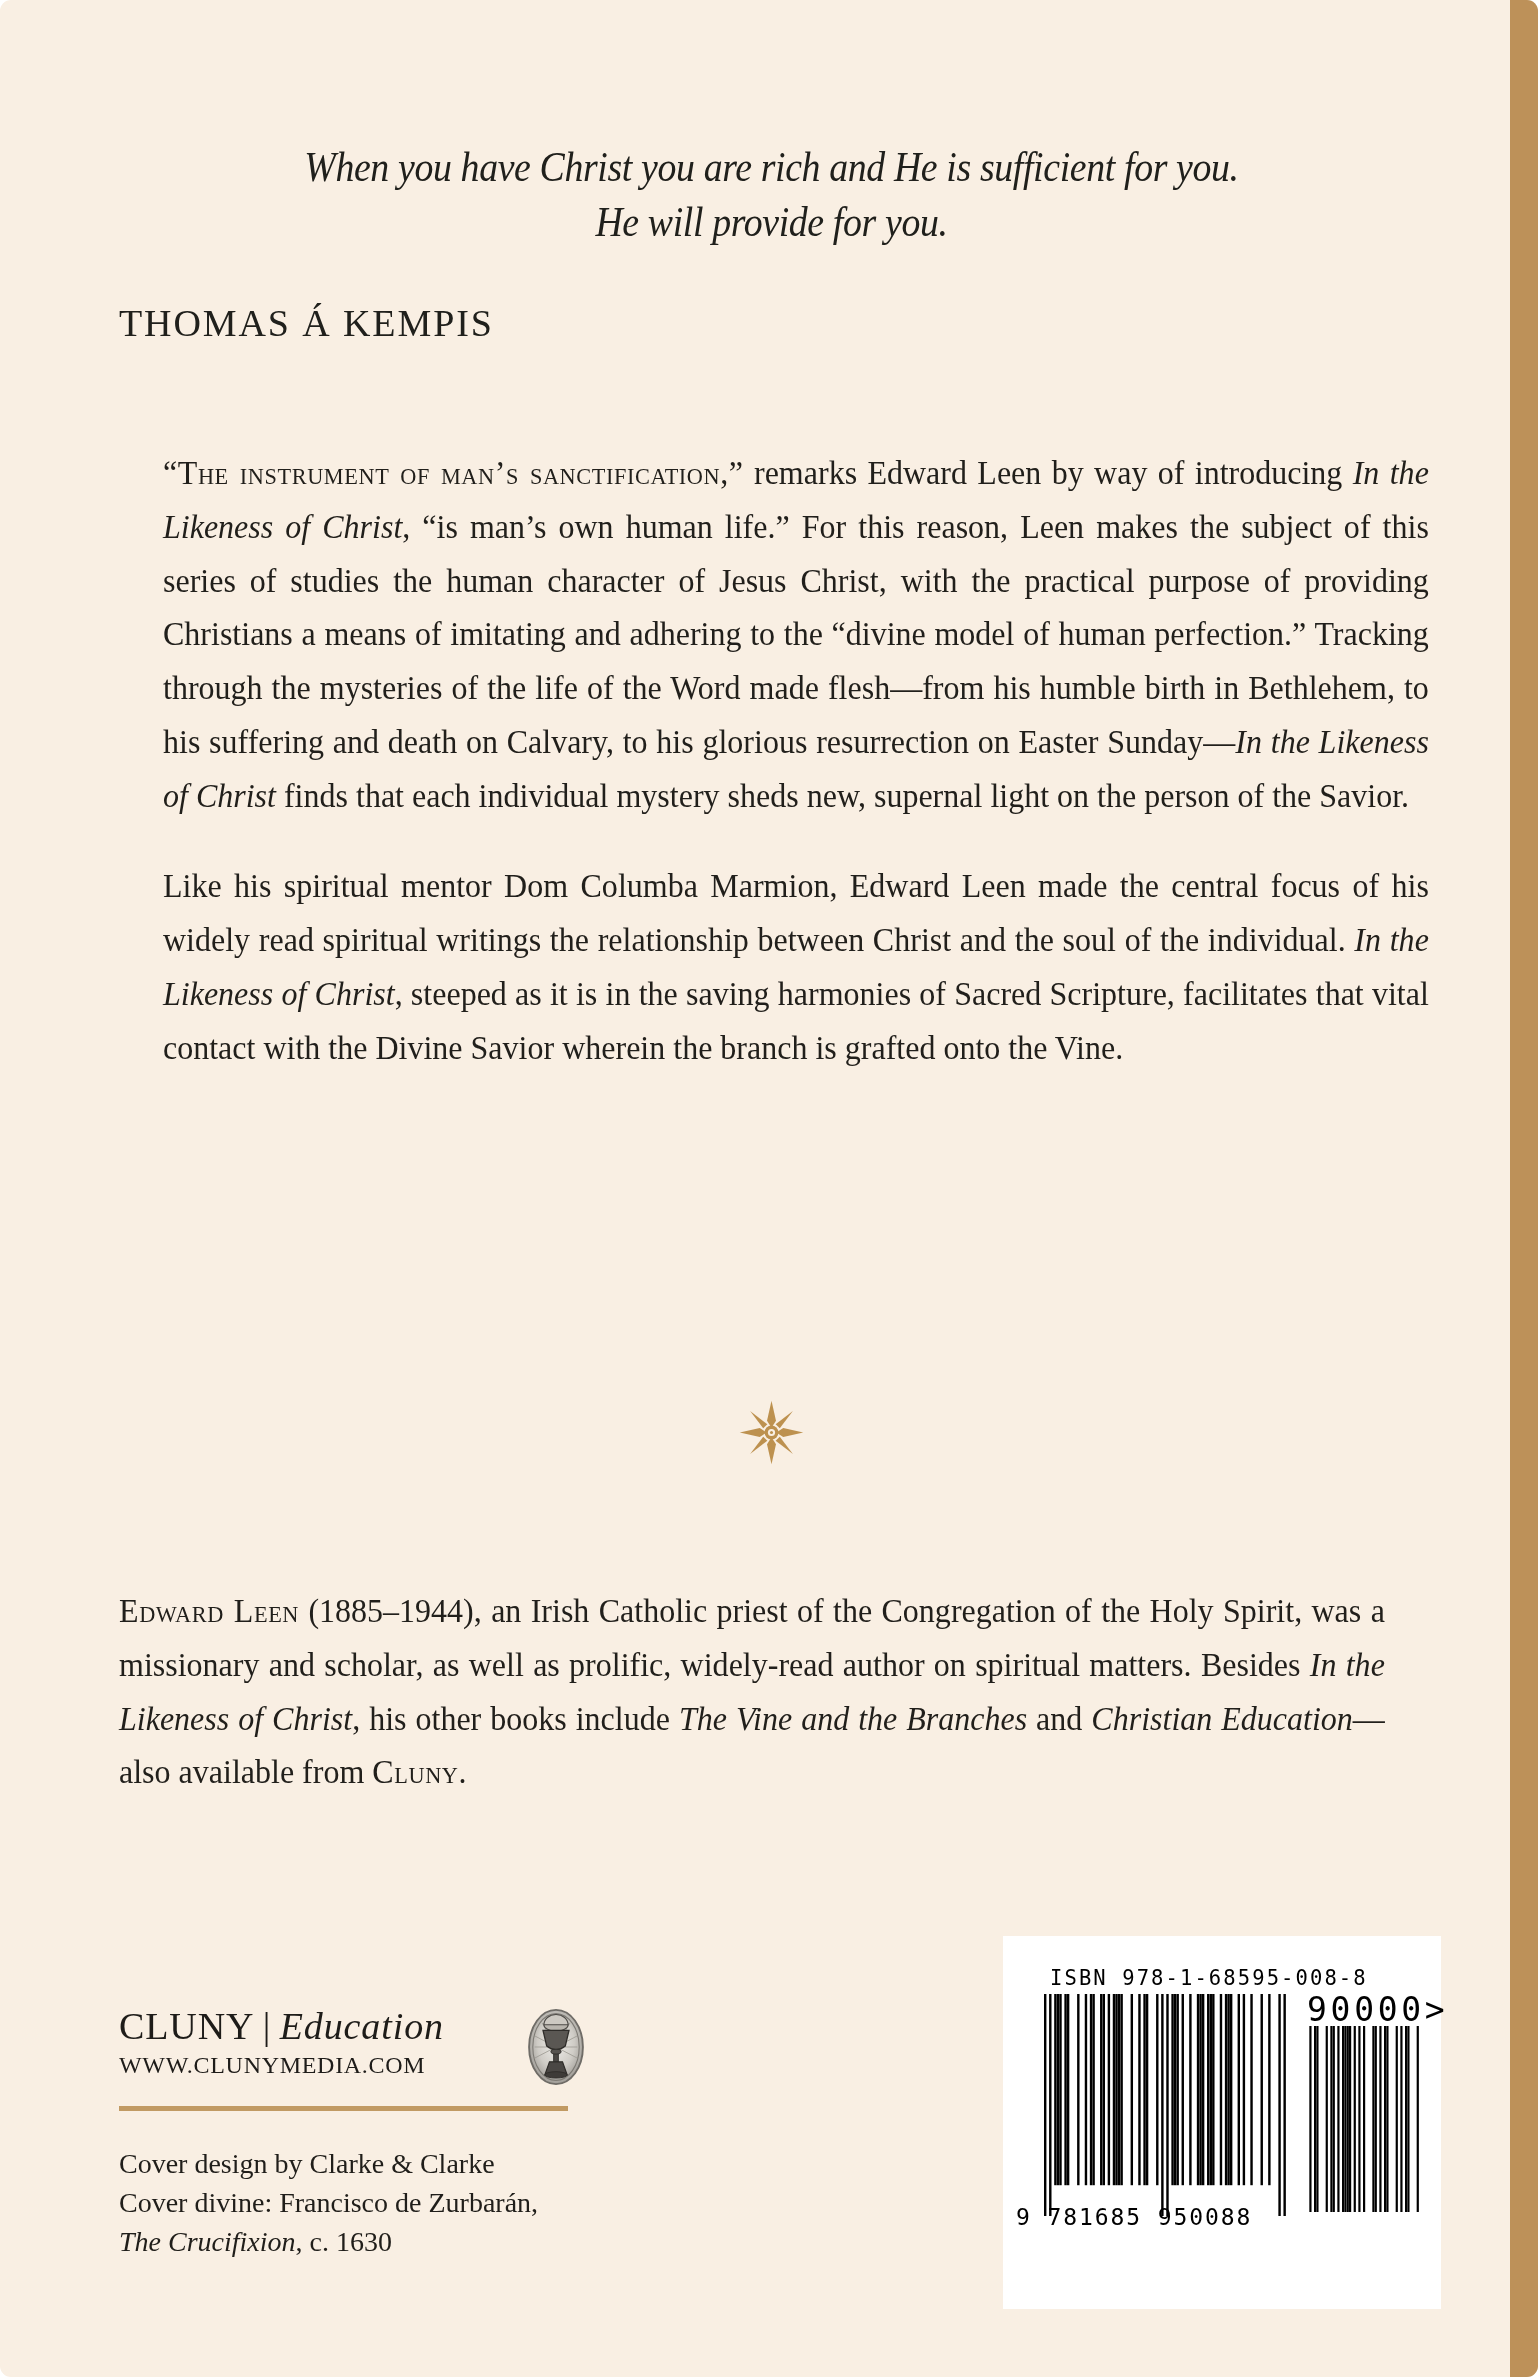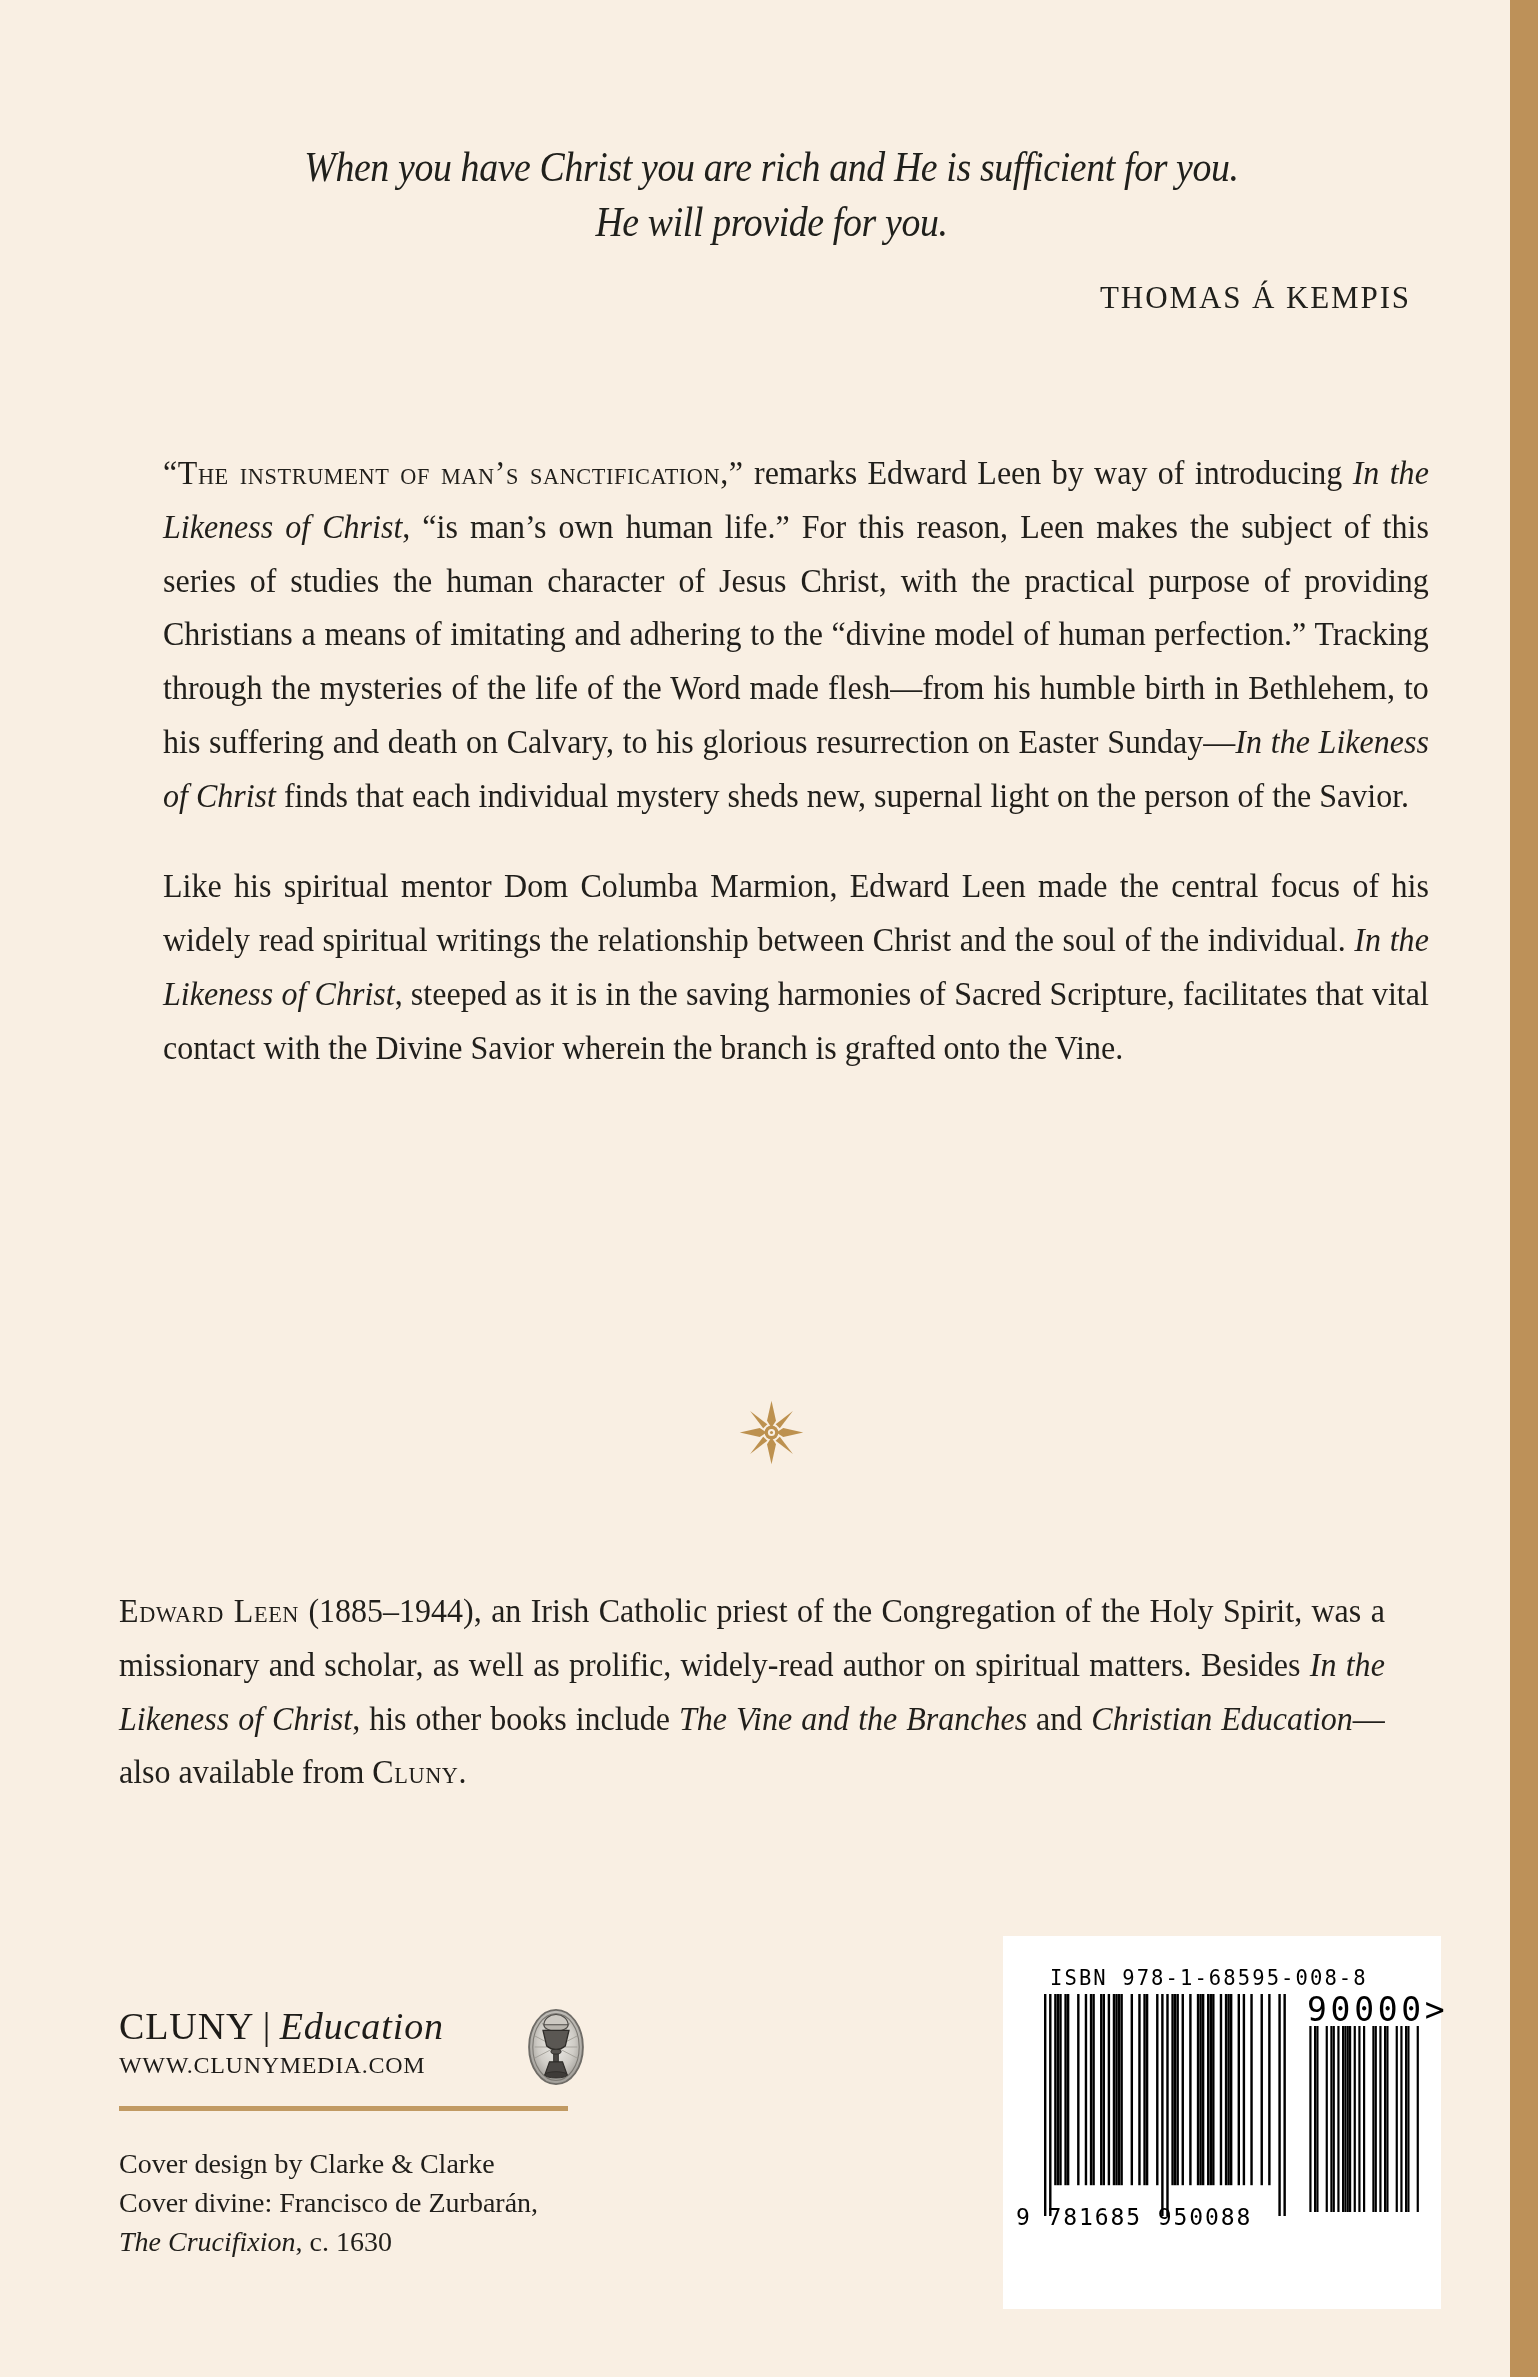--- a/index.html
+++ b/index.html
@@ -12,20 +12,21 @@
   }
 
   
   #cover {
     position: relative;
     width: 1538px;
     height: 2377px;
     background: #f9efe3;
     overflow: hidden;
     box-sizing: border-box;
+    border-radius: 11px;
   }
 
   
   #spine-band {
     position: absolute;
     top: 0;
     right: 0;
     width: 28px;
     height: 2377px;
     background: #bd9159;
@@ -52,24 +53,23 @@
     font-style: italic;
     font-size: 42px;
     line-height: 1.30;
     color: #20201c;
     letter-spacing: -0.4px;
     font-family: "Liberation Serif", "DejaVu Serif", serif;
     transform: scaleX(0.90);
     transform-origin: center center;
   }
   #epigraph-attrib {
-    margin-top: 31px;
-    text-align: right;
+    margin-top: 52px;
     padding-right: 13px;
-    font-size: 31px;
+    font-size: 38px;
     letter-spacing: 1.9px;
     color: #20201c;
     font-variant: small-caps;
     text-transform: uppercase;
   }
 
   
   #body-copy {
     position: absolute;
     left: 0;

